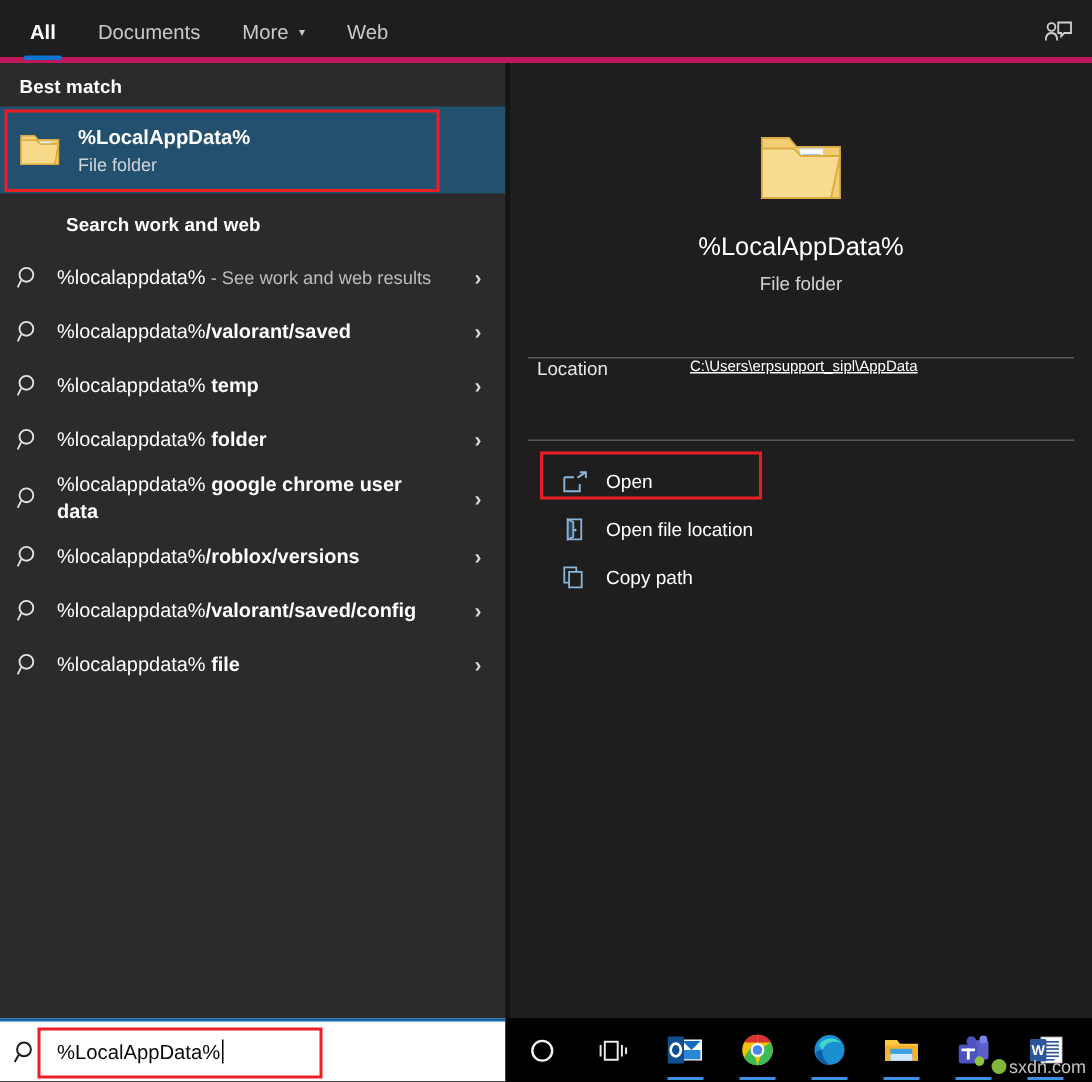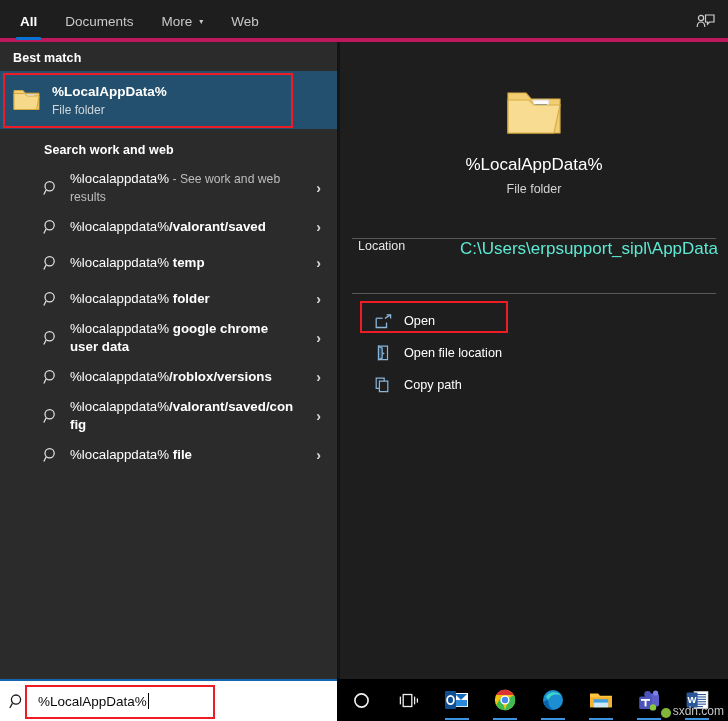--- a/index.html
+++ b/index.html
@@ -50,21 +50,21 @@
     background:#24506f; display:flex; align-items:center;
   }
   .bm-icon{ width:34px; margin-left:10px; display:flex; justify-content:center; }
   .bm-text{ margin-left:8px; display:flex; flex-direction:column; justify-content:center; }
   .bm-title{ color:#ffffff; font-size:13.5px; font-weight:bold; line-height:19px; }
   .bm-sub{ color:#cfd6db; font-size:12px; line-height:18px; }
 
   .hl-red{ position:absolute; border:2.5px solid #ee1c25; pointer-events:none; }
 
   
-  .sug-list{ margin-top:4px;padding-left:32px; }
+  .sug-list{ margin-top:4px; }
   .sug{
     position:relative; display:flex; align-items:center;
     min-height:36px; padding:3px 0; cursor:pointer;
   }
   .sug .mag{ width:38px; display:flex; justify-content:center; flex:0 0 38px; }
   .sug .txt{
     flex:1; color:#ffffff; font-size:13.3px; line-height:18px;
     padding-right:40px; word-break:break-word;
   }
   .sug .txt b{ font-weight:bold; }
@@ -81,21 +81,21 @@
   .right{
     position:absolute; left:340px; top:42px; width:388px; height:637px; background:#1e1e1e;
   }
   .preview{ height:196px; display:flex; flex-direction:column; align-items:center; justify-content:center; }
   .pv-title{ color:#ffffff; font-size:17px; margin-top:10px; }
   .pv-sub{ color:#d4d4d4; font-size:12.5px; margin-top:7px; }
 
   .rule{ height:1px; background:#8a8a8a; margin:0 12px; opacity:.55; }
   .loc-row{ height:54px; display:flex; align-items:flex-start; }
   .loc-label{ color:#e6e6e6; font-size:12.5px; width:120px; padding-left:18px; }
-  .loc-value{ color:#5eead4; font-size:17px; cursor:pointer; }
+  .loc-value{ color:#ffffff; font-size:10px; text-decoration:underline; cursor:pointer; }
 
   .actions{ padding-top:11px; position:relative; }
   .action{
     display:flex; align-items:center; height:32px; cursor:pointer; padding-left:30px;
   }
   .action .ico{ width:26px; display:flex; justify-content:center; align-items:center; }
   .action .lbl{ color:#ffffff; font-size:12.7px; margin-left:8px; }
 
   
   .bottom{ position:absolute; left:0; top:679px; width:728px; height:42px; background:#000; }
@@ -112,21 +112,21 @@
   }
   .caretbar{ display:inline-block; width:1.5px; height:16px; background:#000; margin-left:1px; }
   .sb-red{ position:absolute; left:25px; top:4px; width:190px; height:34px; border:2.5px solid #ee1c25; pointer-events:none; }
 
   .taskbar{ position:absolute; left:337px; top:0; width:391px; height:42px; background:#000; }
   .tb-items{ position:absolute; left:0; top:0; height:42px; display:flex; align-items:center; }
   .tb-item{ width:48px; height:42px; display:flex; align-items:center; justify-content:center; cursor:pointer; position:relative; }
   .tb-underline{ position:absolute; bottom:1px; left:12px; width:24px; height:2px; background:#3c92e0; }
   .watermark{
     position:absolute; right:4px; bottom:3px; color:#d6d6d6; font-size:12px;
-    opacity:.92; display:flex; align-items:flex-end; gap:2px; pointer-events:none;
+    opacity:.92; display:flex; align-items:center; gap:2px; pointer-events:none;
   }
   .wm-dot{ width:10px; height:10px; border-radius:50%; background:#8cc63f; display:inline-block; }
 </style>
 </head>
 <body>
 
 <div id="app">
 
   <div class="tabbar">
     <div class="tabs" id="tabs-root">

